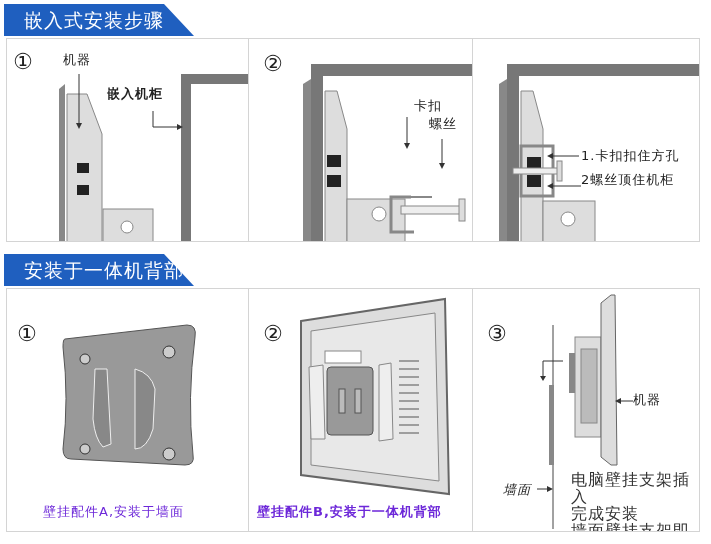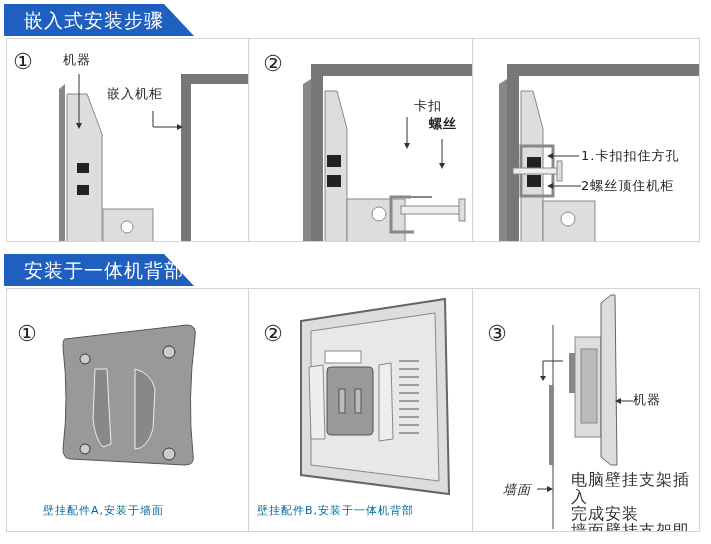--- a/index.html
+++ b/index.html
@@ -4,21 +4,21 @@
 <style>
   html,body{margin:0;padding:0;background:#fff;}
   body{width:711px;height:544px;position:relative;overflow:hidden;font-family:"DejaVu Sans",sans-serif;}
   .banner{position:absolute;left:4px;height:16px;}
   .banner svg{position:absolute;left:0;top:0;}
   .banner span{position:absolute;left:20px;top:4px;color:#fff;font-size:19px;letter-spacing:1px;white-space:nowrap;}
   .panel{position:absolute;border:1px solid #d4d4d4;background:#fff;overflow:hidden;}
   .panel svg{position:absolute;left:0;top:0;}
   .num{position:absolute;font-size:22px;color:#222;}
   .lbl{position:absolute;font-size:13px;color:#222;white-space:nowrap;letter-spacing:1px;}
-  .cap{position:absolute;font-size:11px;color:#0369a1;white-space:nowrap;letter-spacing:1px;}
+  .cap{position:absolute;font-size:13px;color:#6d28d9;white-space:nowrap;letter-spacing:1px;}
   .note{position:absolute;font-size:16px;color:#333;line-height:17px;letter-spacing:1px;}
 </style>
 </head>
 <body>
 
 <div class="banner" style="top:4px;width:190px;">
   <svg width="190" height="32">
       <polygon points="0,0 160,0 190,32 0,32" fill="#1f5fbf"></polygon>
     </svg>
   <span>嵌入式安装步骤</span>
@@ -34,21 +34,21 @@
     <rect x="70" y="146" width="12" height="10" fill="#222"></rect>
     <rect x="96" y="170" width="50" height="40" fill="#ddd" stroke="#888"></rect>
     <circle cx="120" cy="188" r="6" fill="#fff" stroke="#888"></circle>
     <line x1="72" y1="35" x2="72" y2="85" stroke="#333"></line>
     <polygon points="69,84 75,84 72,90" fill="#333"></polygon>
     <polyline points="146,72 146,88 170,88" fill="none" stroke="#333"></polyline>
     <polygon points="170,85 176,88 170,91" fill="#333"></polygon>
   </svg>
   <div class="num" style="left:6px;top:10px;">①</div>
   <div class="lbl" style="left:56px;top:12px;">机器</div>
-  <div class="lbl" style="left:100px;top:46px;">嵌入机柜</div>
+  <div class="lbl" style="left:100px;top:46px;font-weight:bold;">嵌入机柜</div>
 </div>
 
 <div class="panel" style="left:248px;top:38px;width:224px;height:202px;">
   <svg width="224" height="202">
     <rect x="62" y="25" width="170" height="12" fill="#777"></rect>
     <rect x="62" y="25" width="12" height="180" fill="#777"></rect>
     <polygon points="54,45 62,40 62,205 54,205" fill="#888"></polygon>
     <polygon points="76,52 88,52 98,90 98,205 76,205" fill="#ddd" stroke="#888"></polygon>
     <rect x="78" y="116" width="14" height="12" fill="#222"></rect>
     <rect x="78" y="136" width="14" height="12" fill="#222"></rect>
@@ -58,21 +58,21 @@
     <line x1="142" y1="158" x2="183" y2="158" stroke="#888" stroke-width="2"></line>
     <rect x="152" y="167" width="60" height="8" fill="#eee" stroke="#888"></rect>
     <rect x="210" y="160" width="6" height="22" fill="#ddd" stroke="#888"></rect>
     <line x1="158" y1="78" x2="158" y2="105" stroke="#333"></line>
     <polygon points="155,104 161,104 158,110" fill="#333"></polygon>
     <line x1="193" y1="100" x2="193" y2="125" stroke="#333"></line>
     <polygon points="190,124 196,124 193,130" fill="#333"></polygon>
   </svg>
   <div class="num" style="left:14px;top:12px;">②</div>
   <div class="lbl" style="left:145px;top:58px;margin-left:20px;">卡扣</div>
-  <div class="lbl" style="left:180px;top:76px;font-weight:bold;">螺丝</div>
+  <div class="lbl" style="left:180px;top:76px;">螺丝</div>
 </div>
 
 <div class="panel" style="left:472px;top:38px;width:226px;height:202px;">
   <svg width="226" height="202">
     <rect x="34" y="25" width="200" height="12" fill="#777"></rect>
     <rect x="34" y="25" width="12" height="180" fill="#777"></rect>
     <polygon points="26,45 34,40 34,205 26,205" fill="#888"></polygon>
     <polygon points="48,52 60,52 70,90 70,205 48,205" fill="#ddd" stroke="#888"></polygon>
     <rect x="48" y="107" width="32" height="50" fill="none" stroke="#888" stroke-width="3"></rect>
     <rect x="54" y="118" width="14" height="12" fill="#222"></rect>
@@ -80,21 +80,21 @@
     <rect x="40" y="129" width="45" height="6" fill="#eee" stroke="#888"></rect>
     <rect x="84" y="122" width="5" height="20" fill="#ddd" stroke="#888"></rect>
     <rect x="70" y="162" width="52" height="45" fill="#ddd" stroke="#888"></rect>
     <circle cx="95" cy="180" r="7" fill="#fff" stroke="#888"></circle>
     <line x1="80" y1="117" x2="106" y2="117" stroke="#333"></line>
     <polygon points="80,114 74,117 80,120" fill="#333"></polygon>
     <line x1="80" y1="147" x2="108" y2="147" stroke="#333"></line>
     <polygon points="80,144 74,147 80,150" fill="#333"></polygon>
   </svg>
   <div class="lbl" style="left:108px;top:108px;">1.卡扣扣住方孔</div>
-  <div class="lbl" style="left:108px;top:138px;">2螺丝顶住机柜</div>
+  <div class="lbl" style="left:108px;top:132px;">2螺丝顶住机柜</div>
 </div>
 
 <div class="banner" style="top:254px;width:190px;">
   <svg width="190" height="32">
       <polygon points="0,0 160,0 190,32 0,32" fill="#1f5fbf"></polygon>
     </svg>
   <span>安装于一体机背部</span>
 </div>
 
 <div class="panel" style="left:6px;top:288px;width:242px;height:242px;">
@@ -128,21 +128,21 @@
         <line x1="150" y1="96" x2="170" y2="96"></line>
       <line x1="150" y1="104" x2="170" y2="104"></line>
         <line x1="150" y1="112" x2="170" y2="112"></line>
       <line x1="150" y1="120" x2="170" y2="120"></line>
         <line x1="150" y1="128" x2="170" y2="128"></line>
       <line x1="150" y1="136" x2="170" y2="136"></line>
         <line x1="150" y1="144" x2="170" y2="144"></line>
     </g>
   </svg>
   <div class="num" style="left:14px;top:32px;">②</div>
-  <div class="cap" style="left:8px;top:214px;">壁挂配件B,安装于一体机背部</div>
+  <div class="cap" style="left:8px;top:214px;font-weight:bold;">壁挂配件B,安装于一体机背部</div>
 </div>
 
 <div class="panel" style="left:472px;top:288px;width:226px;height:242px;">
   <svg width="226" height="242">
     <line x1="80" y1="36" x2="80" y2="240" stroke="#444"></line>
     <rect x="76" y="96" width="5" height="80" fill="#888"></rect>
     <rect x="96" y="64" width="6" height="40" fill="#888"></rect>
     <rect x="102" y="48" width="26" height="100" fill="#ddd" stroke="#888"></rect>
     <rect x="108" y="60" width="16" height="74" fill="#bbb" stroke="#888"></rect>
     <polygon points="128,14 138,6 142,6 144,176 138,176 128,168" fill="#ddd" stroke="#666"></polygon>

